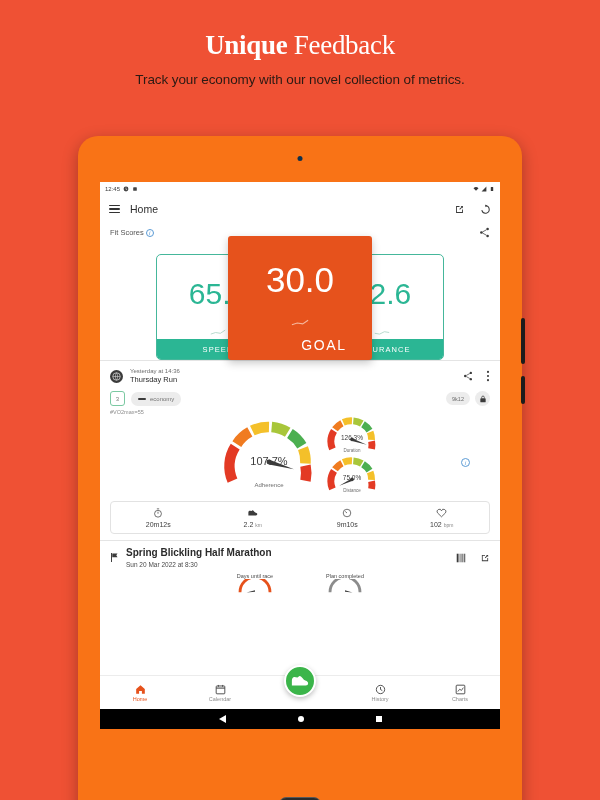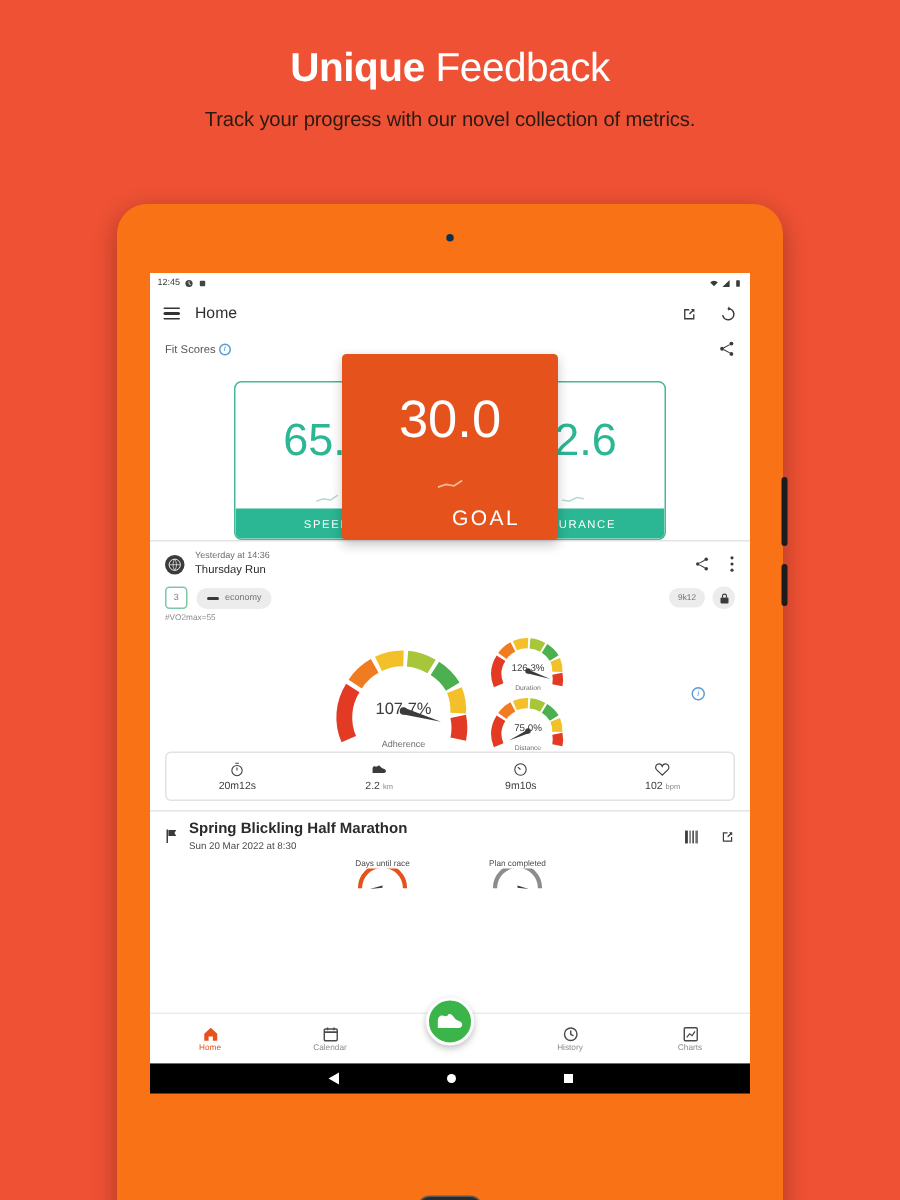--- a/index.html
+++ b/index.html
@@ -7,21 +7,21 @@
     width: 600px; height: 800px;
     font-family: "Liberation Sans", sans-serif;
     background: #ef5134;
     overflow: hidden;
   }
   body { position: relative; }
 
   
   .promo { text-align: center; padding-top: 30px; }
   .promo-title {
-    font-size: 27px; color: #ffffff; letter-spacing: -0.3px;
+    font-size: 27px; color: #ffffff; letter-spacing: -0.3px; font-family: Liberation Serif, serif;
   }
   .promo-title .bold { font-weight: bold; }
   .promo-title .light { font-weight: 300; }
   .promo-sub {
     margin-top: 11px; font-size: 13.5px; color: #2b1a14; letter-spacing: -0.1px;
   }
 
   
   .device {
     position: absolute; left: 78px; top: 136px;
@@ -150,21 +150,21 @@
   }
   .chip-icon {
     width: 15px; height: 15px; background: #ececec; border-radius: 50%;
     display: flex; align-items: center; justify-content: center;
   }
   .hashtag { padding: 3px 10px 0 10px; font-size: 5.5px; color: #8c8c8c; }
 
   
   .gaugearea {
     position: relative; height: 86px; display: flex;
-    align-items: flex-end; justify-content: center; gap: 8px;
+    align-items: flex-start; justify-content: center; gap: 8px;
   }
   .gauge-main { position: relative; width: 96px; height: 74px; }
   .gauge-main-val {
     position: absolute; left: 0; right: 0; top: 40px;
     text-align: center; font-size: 11px; color: #3c3c3c;
   }
   .gauge-main-lbl {
     position: absolute; left: 0; right: 0; bottom: 1px;
     text-align: center; font-size: 6px; color: #6e6e6e;
   }
@@ -245,21 +245,21 @@
   .an-rec { width: 6px; height: 6px; background: #fff; }
 </style>
 </head>
 <body>
 
 <div class="promo">
   <div class="promo-title">
     <span class="bold">Unique</span>
     <span class="light">Feedback</span>
   </div>
-  <div class="promo-sub">Track your progress with our novel collection of metrics.</div>
+  <div class="promo-sub">Track your economy with our novel collection of metrics.</div>
 </div>
 
 <div class="device">
   <div class="device-side"></div>
   <div class="device-side2"></div>
   <div class="camera"></div>
   <div class="home-btn"></div>
 
   <div class="screen">
 

